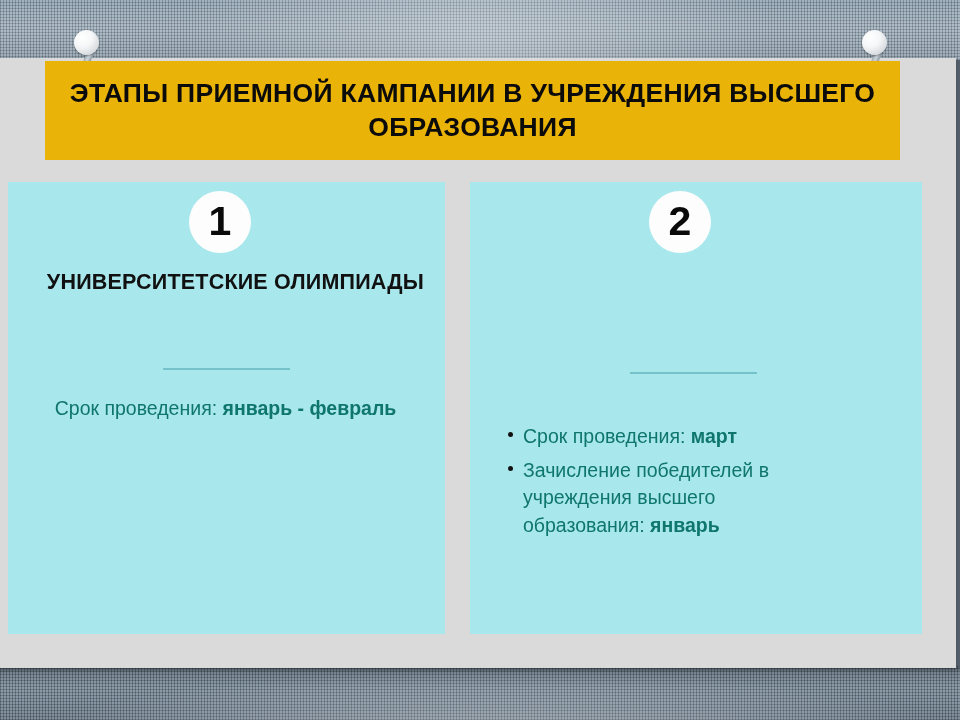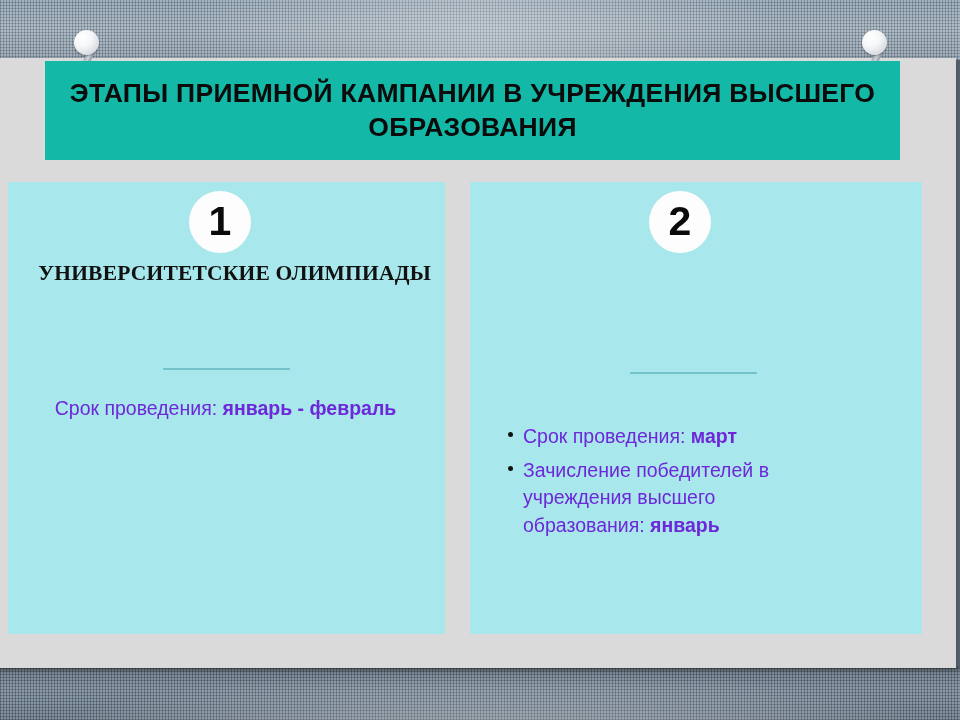--- a/index.html
+++ b/index.html
@@ -96,21 +96,21 @@
   #pin-left  { left: 74px;  top: 30px; }
   #pin-right { left: 862px; top: 30px; }
 
   
   .banner {
     position: absolute;
     left: 45px;
     top: 61px;
     width: 855px;
     height: 99px;
-    background: #14b8a6;
+    background: #eab308;
     display: flex;
     align-items: center;
     justify-content: center;
     box-sizing: border-box;
     padding: 0 18px;
   }
   .banner-title {
     font-family: "Liberation Sans", sans-serif;
     font-weight: bold;
     font-size: 26.5px;
@@ -152,31 +152,31 @@
     font-size: 41px;
     line-height: 1;
     color: #0a0a0a;
     margin-top: -2px;
   }
 
   .card-heading {
     position: absolute;
     left: 0;
     width: 100%;
-    text-align: right;
-    font-family: Liberation Serif, serif;
+    text-align: center;
+    font-family: Liberation Sans, sans-serif;
     font-weight: bold;
     font-size: 21.5px;
     line-height: 1.33;
     letter-spacing: 0.2px;
     color: #111111;
     text-transform: uppercase;
     box-sizing: border-box;
     padding: 0 14px;
-    margin: 0;
+    margin: 9px;
   }
   #card-1 .card-heading { top: 77px; }
   #card-2 .card-heading { top: 75px; }
 
   .divider {
     position: absolute;
     height: 2px;
     background: #63b7c0;
     opacity: 0.75;
   }
@@ -190,21 +190,21 @@
     width: 100%;
     box-sizing: border-box;
   }
   #card-1 .body-block { top: 213px; padding: 0 18px 0 16px; }
   #card-2 .body-block { top: 237px; padding: 0 26px 0 24px; }
 
   .line {
     font-family: "Liberation Sans", sans-serif;
     font-size: 19.5px;
     line-height: 1.42;
-    color: #6d28d9;
+    color: #0f766e;
     margin: 0;
   }
   .line .em { font-weight: bold; }
 
   .lead {
     text-align: center;
     margin-bottom: 22px;
   }
 
   .bullets {

